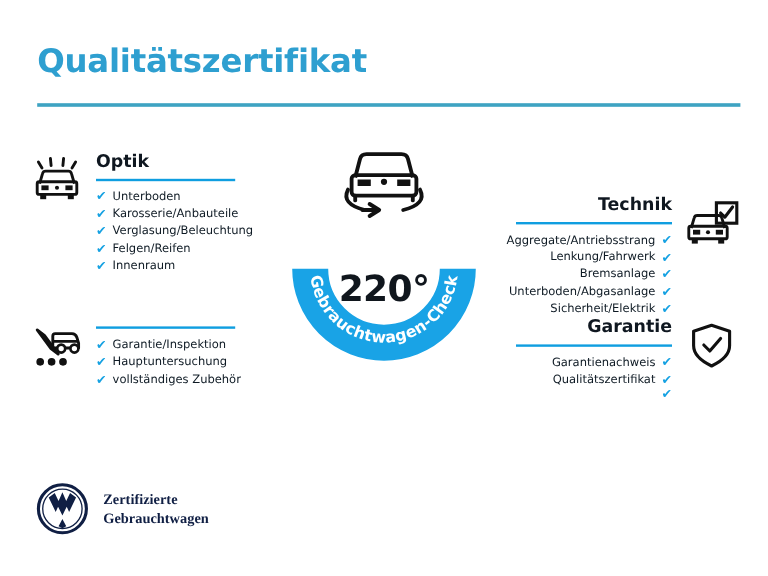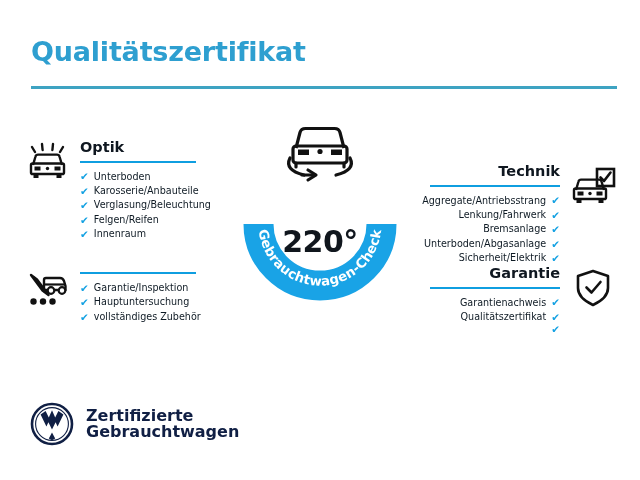--- a/index.html
+++ b/index.html
@@ -40,21 +40,21 @@
   .block.left .body{margin-left:56px;}
   .block.left li .chk{margin-right:5px;}
 
   
   .block.right{right:24px;}
   .block.right .body{margin-right:56px;text-align:right;}
   .block.right .head{text-align:right;}
   .block.right li{justify-content:flex-end;}
   .block.right li .chk{margin-left:5px;order:2;}
 
-  .blk-optik{top:140px;}
+  .blk-optik{top:128px;}
   .blk-wartung{top:266px;}
   .blk-technik{top:140px;margin-top:24px;}
   .blk-garantie{top:266px;}
 
   .icon-slot{position:absolute;top:2px;width:46px;height:40px;}
   .block.left .icon-slot{left:0;}
   .block.right .icon-slot{right:0;}
   .icon-slot svg{display:block;width:100%;height:100%;}
 
   .w190{width:172px;}
@@ -66,22 +66,22 @@
   .badge-num{
     position:absolute;left:0;right:0;top:84px;text-align:center;
     font-size:30px;font-weight:700;color:#10161d;letter-spacing:-0.5px;
   }
   .badge-car{position:absolute;left:42px;top:-22px;width:84px;height:66px;}
 
   
   .footer{position:absolute;left:30px;top:402px;display:flex;align-items:center;}
   .vw-mark{width:44px;height:44px;}
   .vw-text{
-    margin-left:12px;font-size:16px;font-weight:700;line-height:16px;
-    color:#101f44;white-space:nowrap;
+    margin-left:12px;font-size:12px;font-weight:700;line-height:16px;
+    color:#101f44;white-space:nowrap;font-family:Liberation Serif, serif;
   }
 </style>
 </head>
 <body>
 
 <div class="page">
 
   <div class="title">Qualitätszertifikat</div>
   <div class="title-rule"></div>
 

